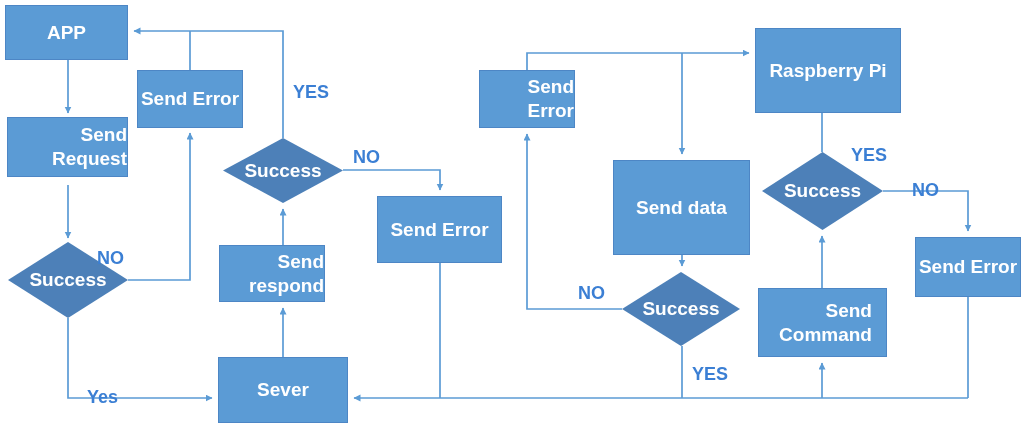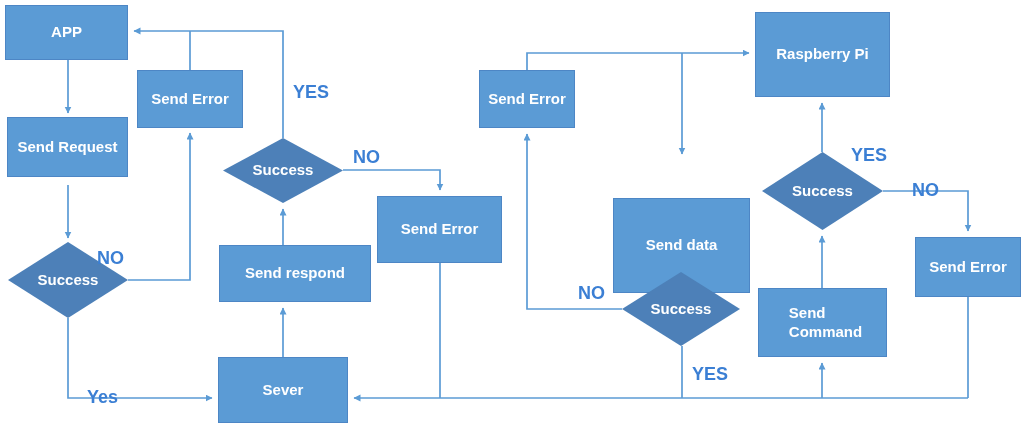--- a/index.html
+++ b/index.html
@@ -27,23 +27,23 @@
   }
   #arrowhead path { fill: var(--connector, #5b9bd5); }
   .node {
     position: absolute;
     z-index: 2;
     display: flex;
     align-items: center;
     justify-content: center;
     color: var(--node-text, #ffffff);
     font-weight: bold;
-    font-size: 15px;
+    font-size: 19px;
     line-height: 1.25;
-    text-align: left;
+    text-align: right;
     box-sizing: border-box;
   }
   .process {
     background: var(--process-fill, #5b9bd5);
     border: 1px solid var(--process-border, #4d86c5);
   }
   .process.wrap { padding: 0 26px; }
   .decision {
     background: var(--decision-fill, #4d80b8);
     clip-path: polygon(50% 0, 100% 50%, 50% 100%, 0 50%);
@@ -97,41 +97,41 @@
   </div>
 
   <div class="node process" style="left:7px; top:117px; width:121px; height:60px;">
     <span>Send Request</span>
   </div>
 
   <div class="node process" style="left:137px; top:70px; width:106px; height:58px;">
     <span>Send Error</span>
   </div>
 
-  <div class="node process" style="left:219px; top:245px; width:152px; height:57px;">
+  <div class="node process" style="left:219px; top:245px; width:106px; height:57px;">
     <span>Send respond</span>
   </div>
 
   <div class="node process" style="left:218px; top:357px; width:130px; height:66px;">
     <span>Sever</span>
   </div>
 
   <div class="node process" style="left:377px; top:196px; width:125px; height:67px;">
     <span>Send Error</span>
   </div>
 
   <div class="node process" style="left:479px; top:70px; width:96px; height:58px;">
     <span>Send Error</span>
   </div>
 
-  <div class="node process" style="left:613px; top:160px; width:137px; height:95px;margin-top:38px;">
+  <div class="node process" style="left:613px; top:160px; width:137px; height:95px;">
     <span>Send data</span>
   </div>
 
-  <div class="node process" style="left:755px; top:12px; width:135px; height:85px;">
+  <div class="node process" style="left:755px; top:28px; width:146px; height:85px;">
     <span>Raspberry Pi</span>
   </div>
 
   <div class="node process wrap" style="left:758px; top:288px; width:129px; height:69px;padding-left:32px;">
     <span>Send Command</span>
   </div>
 
   <div class="node process" style="left:915px; top:237px; width:106px; height:60px;">
     <span>Send Error</span>
   </div>

